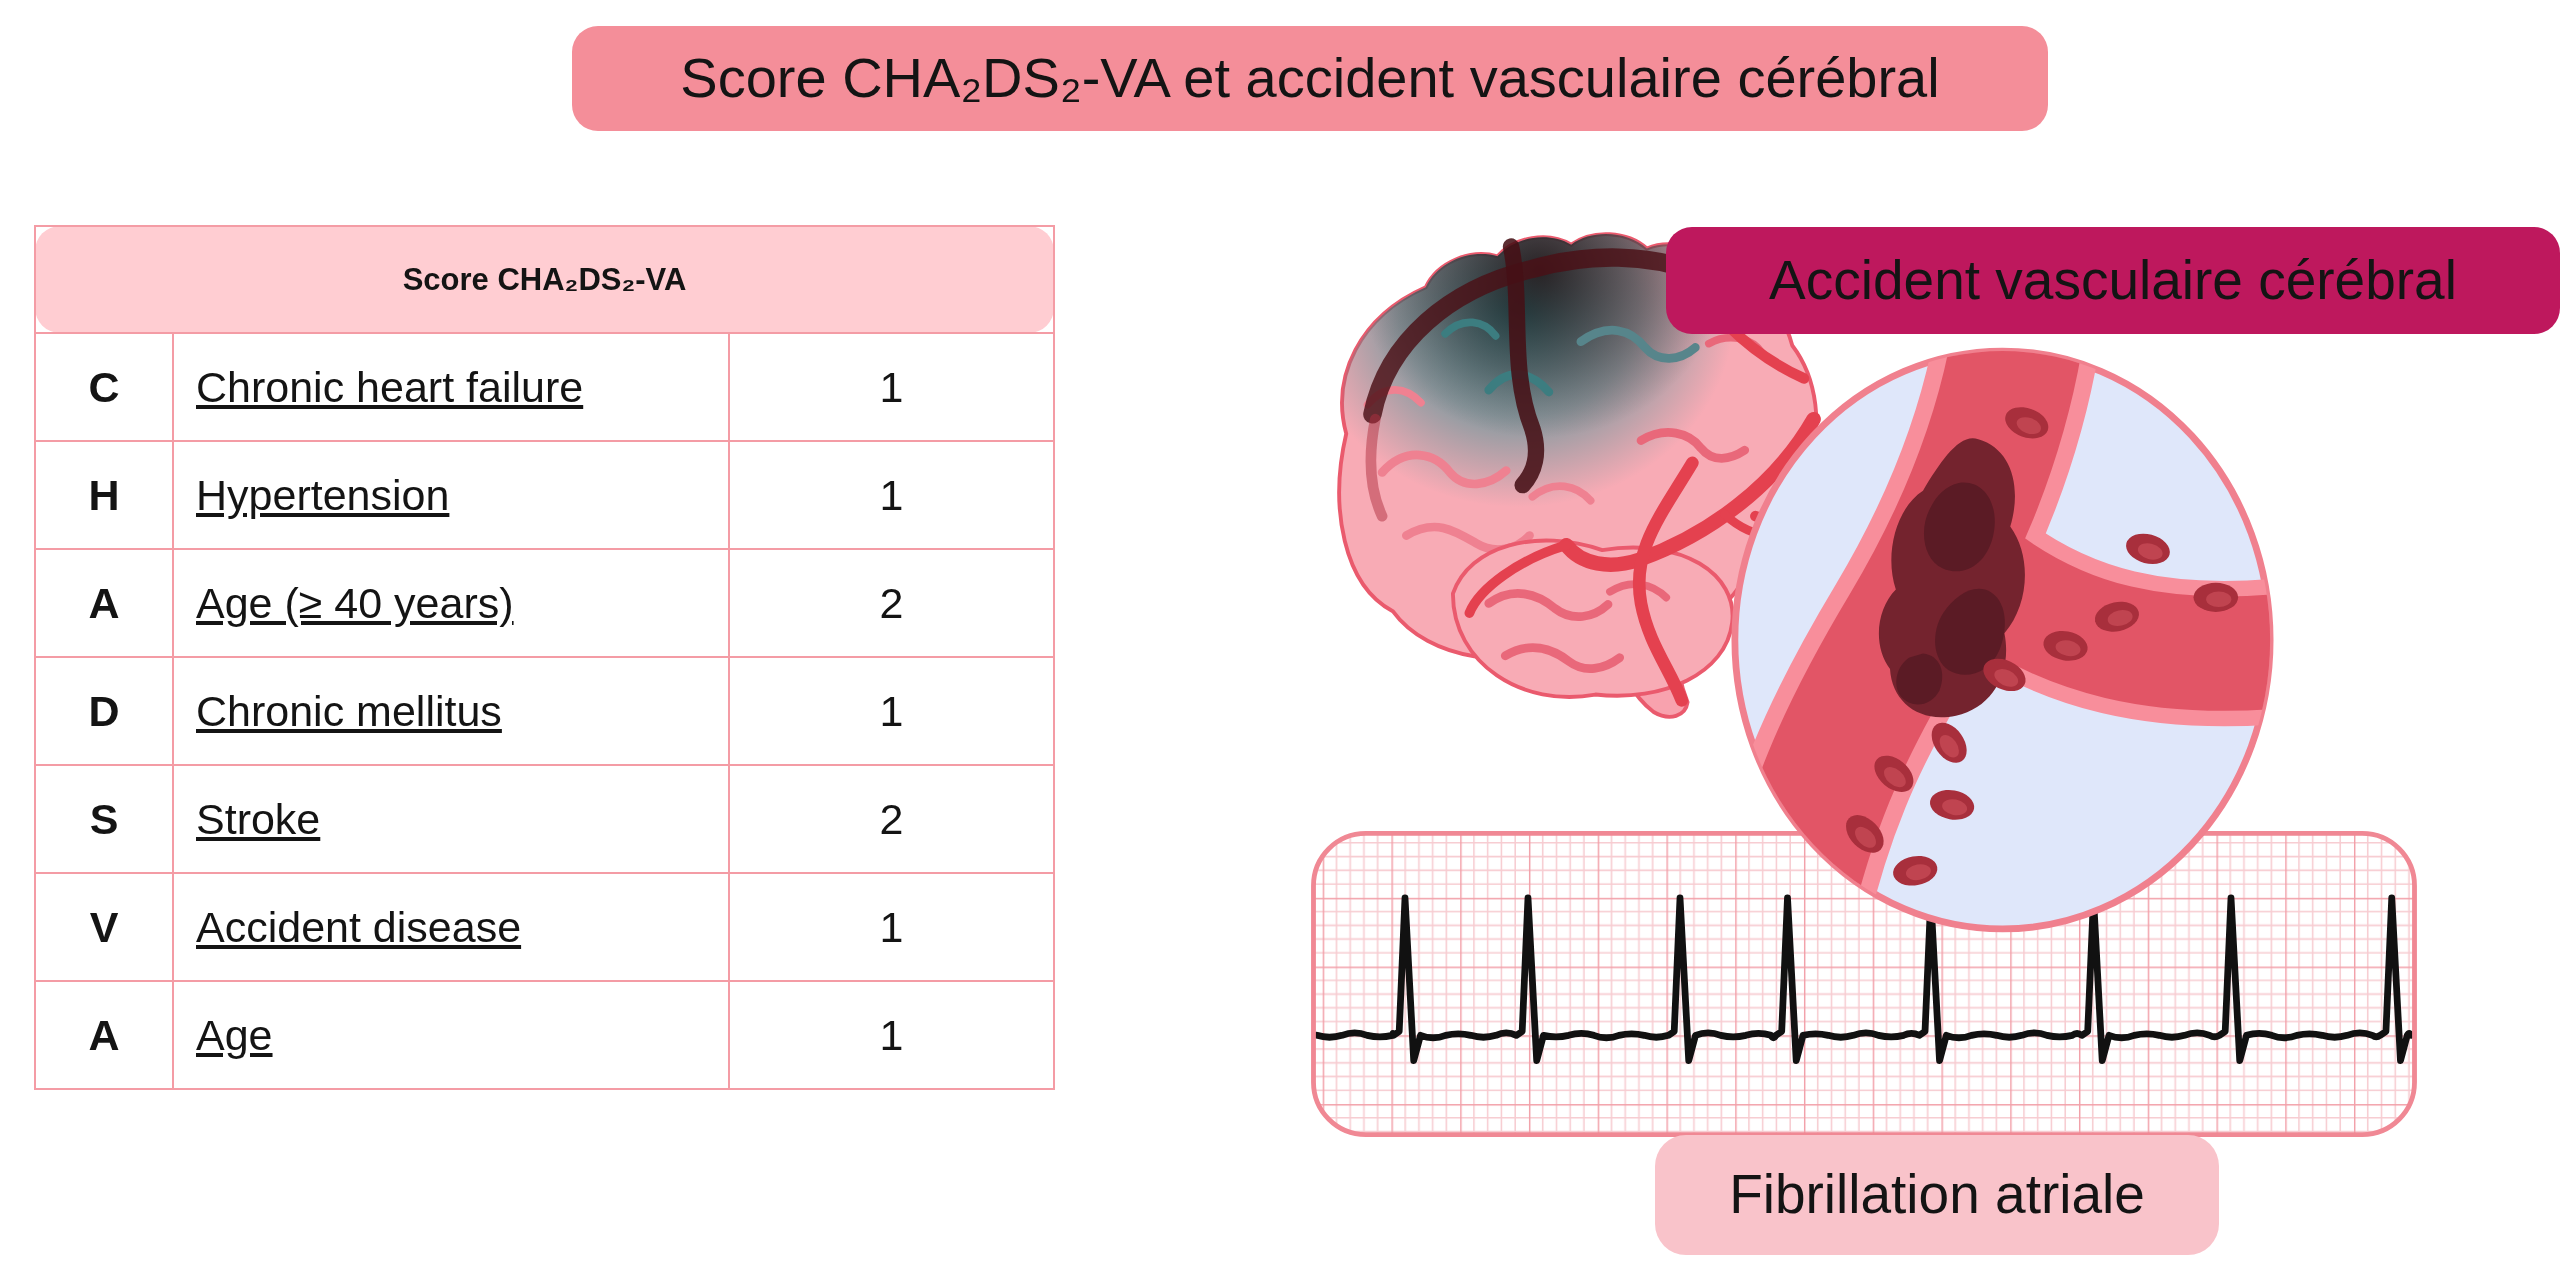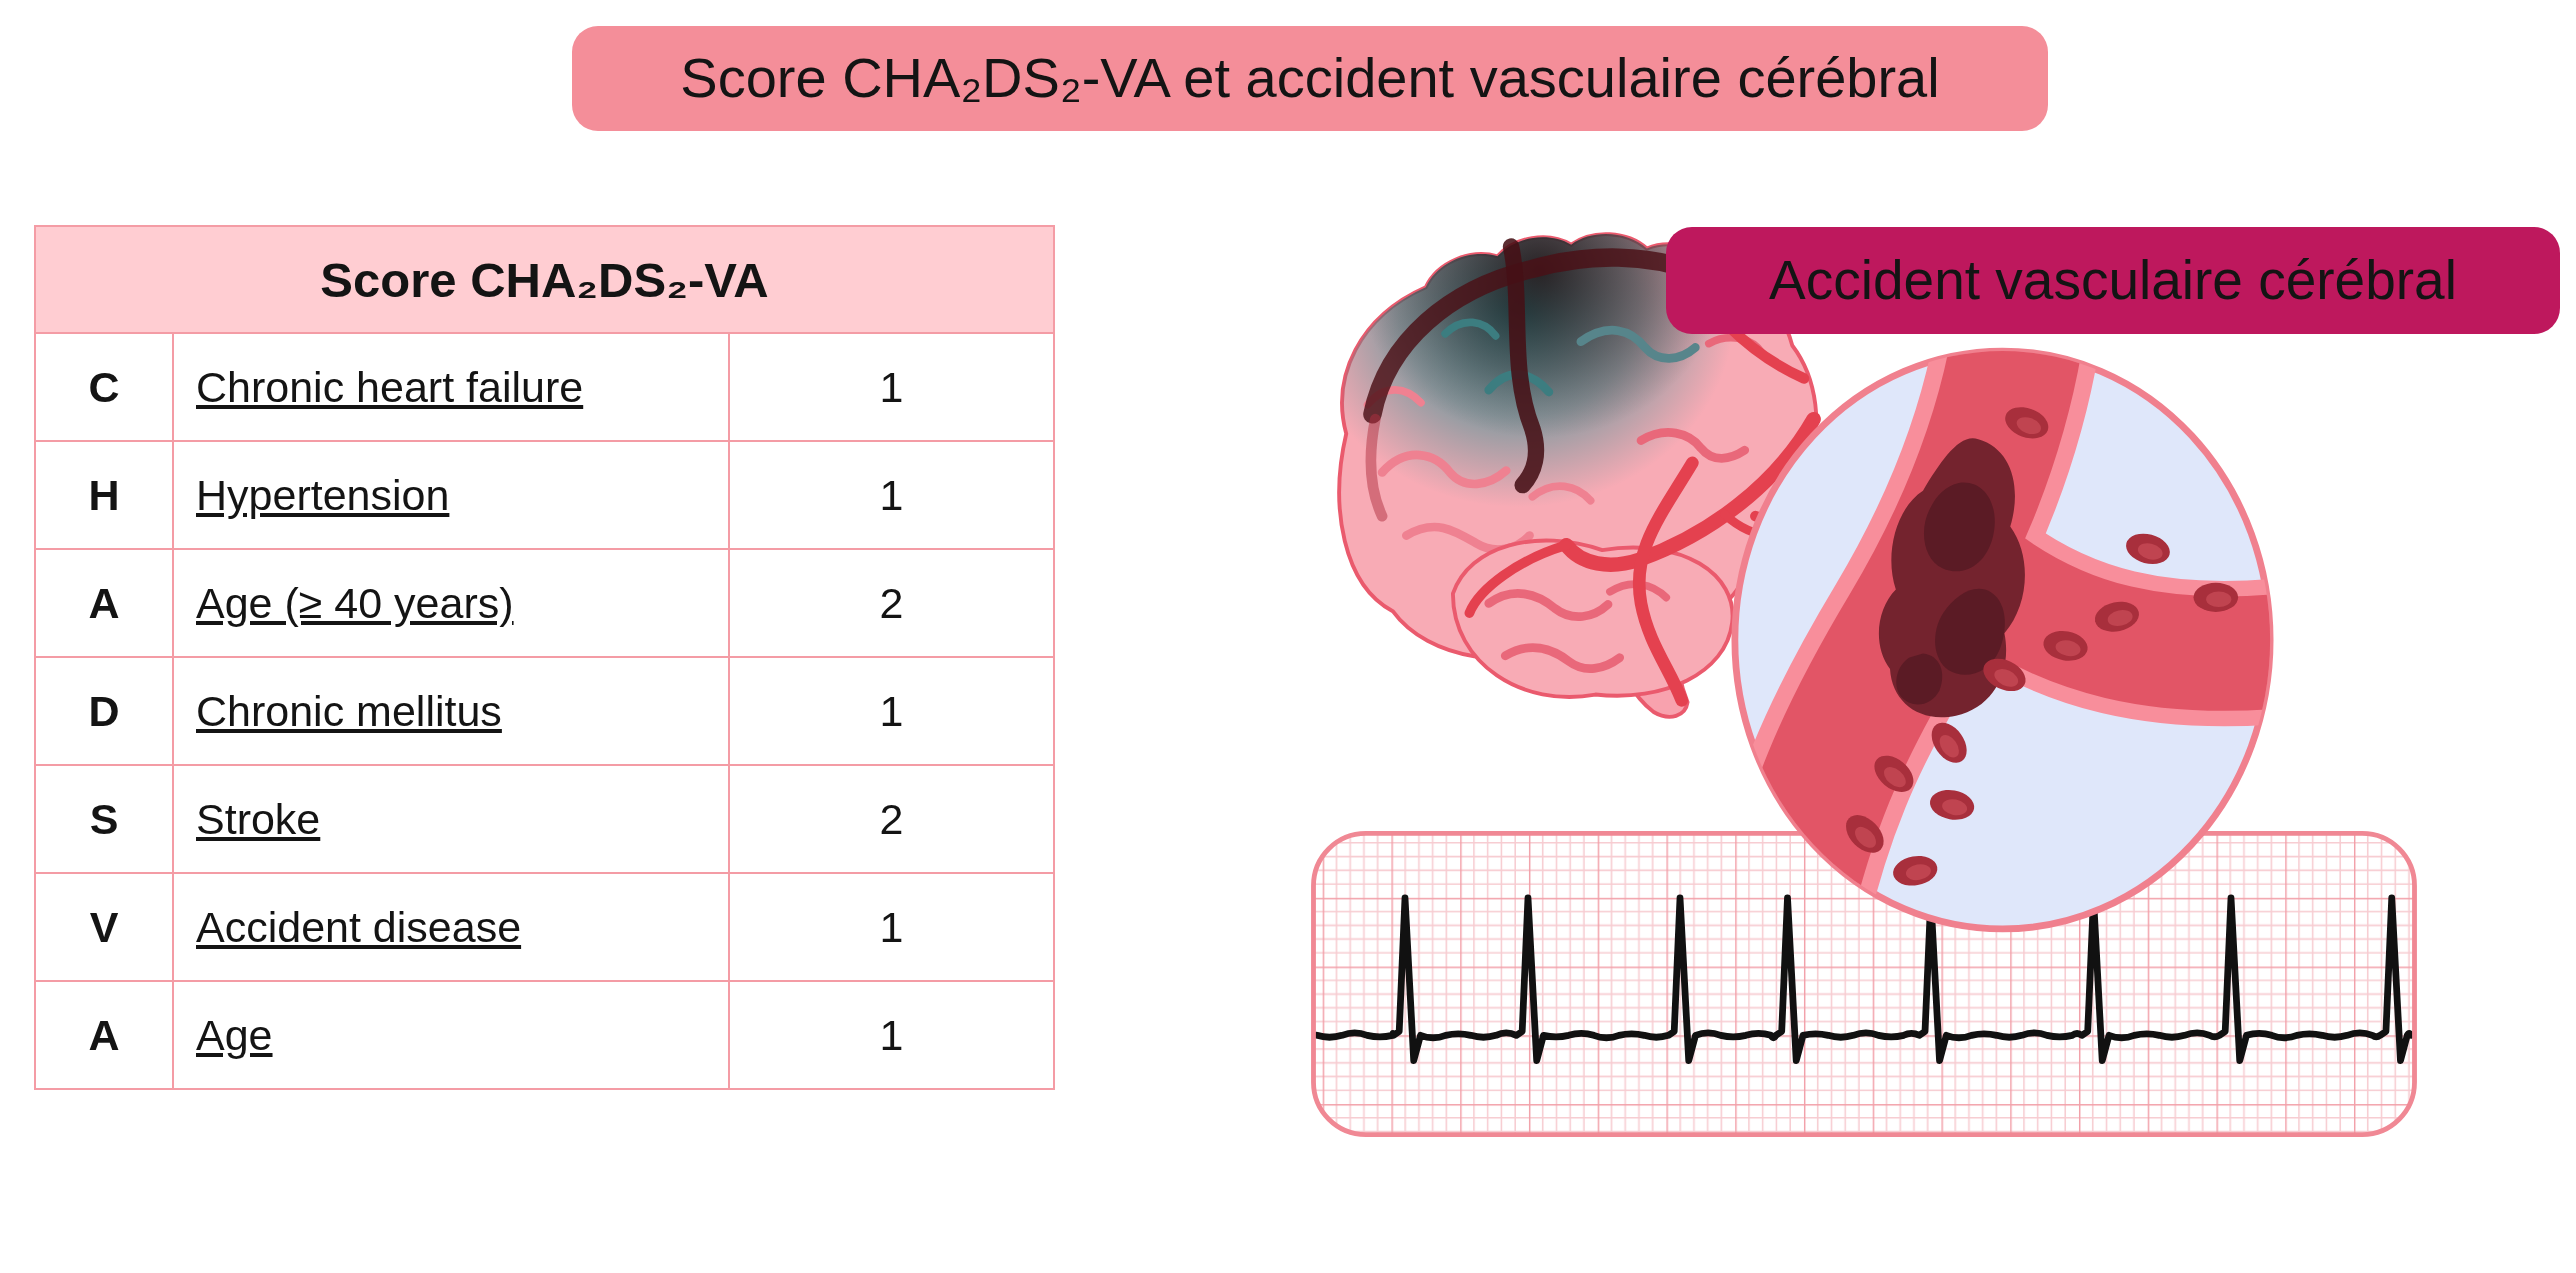--- a/index.html
+++ b/index.html
@@ -27,21 +27,21 @@
   
   table.score{
     position:absolute;left:34px;top:225px;width:1018px;
     border-collapse:collapse;table-layout:fixed;background:#ffffff;
   }
   table.score col.c-letter{width:138px;}
   table.score col.c-crit{width:556px;}
   table.score col.c-pts{width:325px;}
   table.score th,table.score td{border:2.9px solid #f49ca5;}
   table.score th{
-    height:103px;background:#ffcdd2;font-size:49px;font-weight:bold;text-align:center;
+    height:103px;background:#ffcdd2;font-size:31px;font-weight:bold;text-align:center;border-radius:25px;
   }
   table.score td{height:104px;font-size:43px;background:#ffffff;}
   td.letter{font-weight:bold;text-align:center;font-size:43px;}
   td.crit{text-align:left;padding-left:22px;text-decoration:underline;}
   td.pts{text-align:center;font-size:48px;}
   
   svg.brain{position:absolute;left:1290px;top:225px;z-index:2;}
   svg.vessel{position:absolute;left:1731px;top:347px;z-index:5;}
   svg.ecg{position:absolute;left:1310px;top:831px;z-index:3;}
 </style>
@@ -253,15 +253,18 @@
             <ellipse cx="3" cy="2" rx="13" ry="8" fill="#c04450"></ellipse>
           </g>
           <g transform="translate(108,556) rotate(50)">
             <ellipse rx="23" ry="15" fill="#a82f3c"></ellipse>
             <ellipse cx="3" cy="2" rx="13" ry="8" fill="#c04450"></ellipse>
           </g>
         </g>
     </g>
   </svg>
 
+  <div class="pill fa-label">
+    <span>Fibrillation atriale</span>
+  </div>
 
 </div>
 
 
 </body></html>

